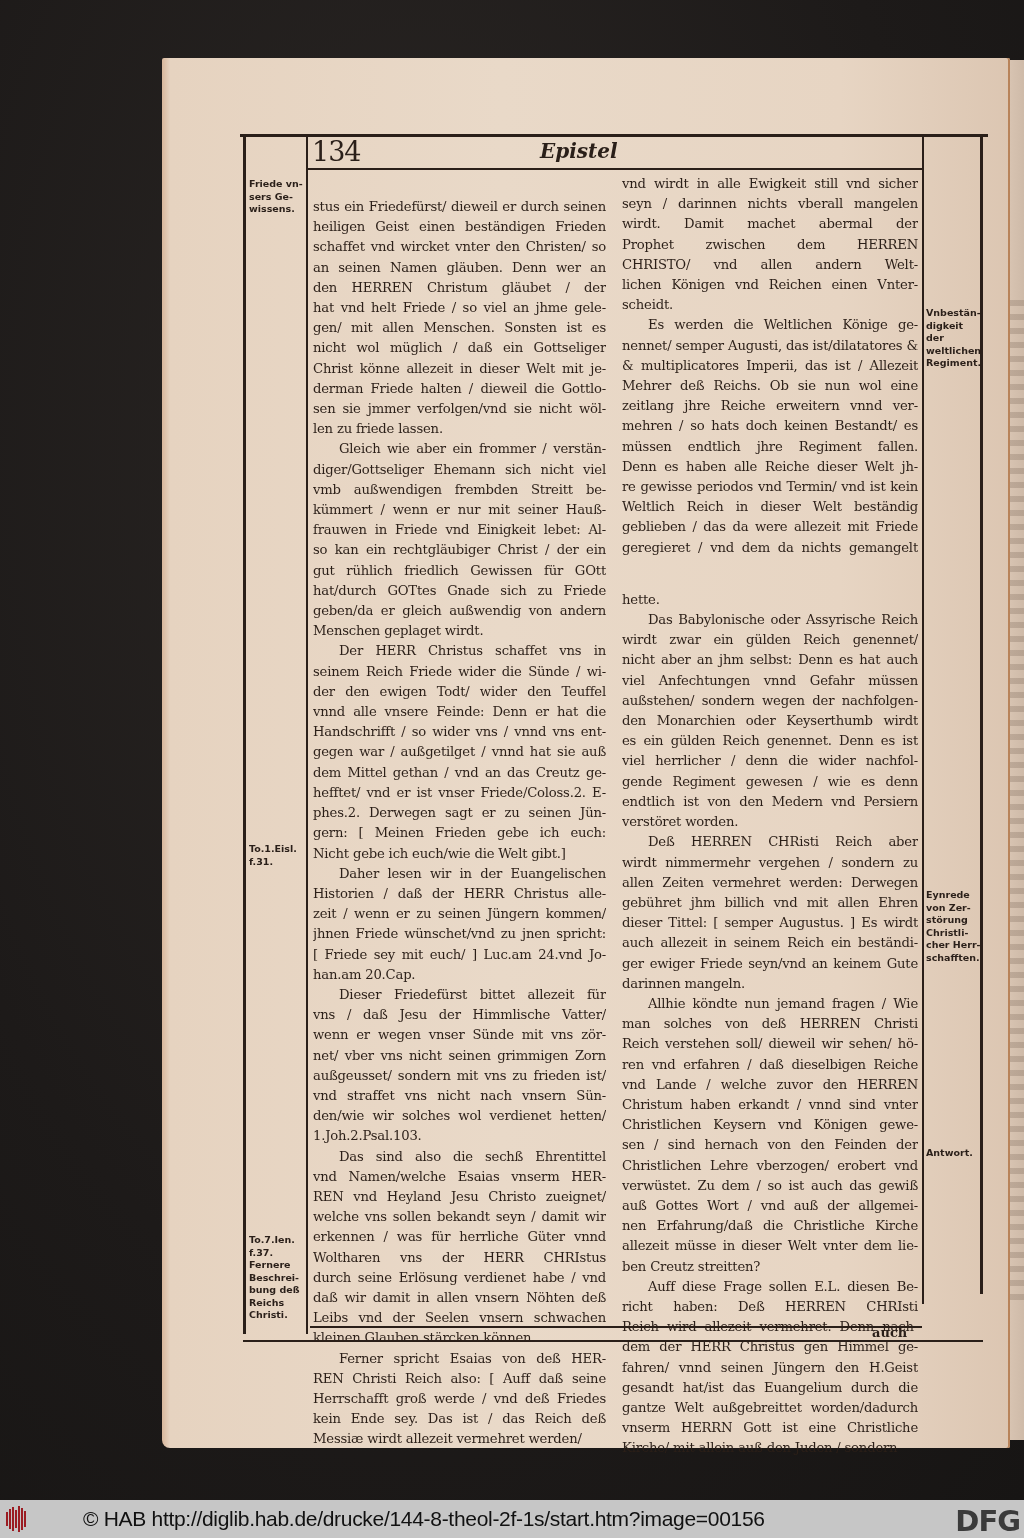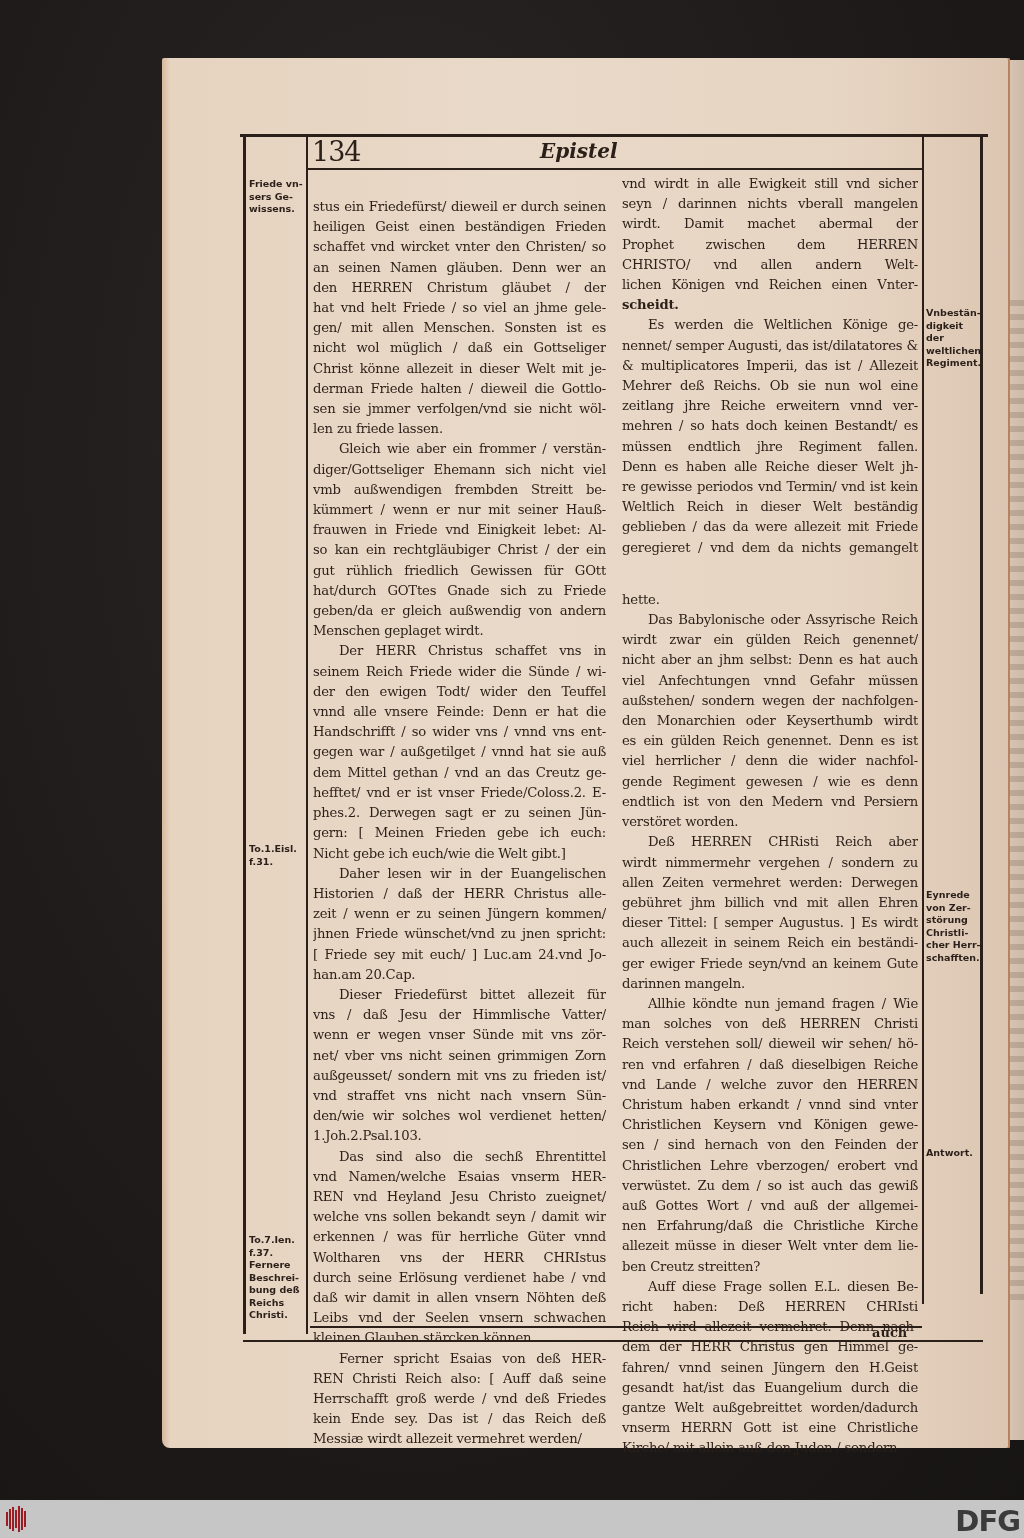--- a/index.html
+++ b/index.html
@@ -171,21 +171,21 @@
     <span class="line">kein Ende sey.  Das ist /  das Reich deß</span>
     <span class="line" style="text-align-last: left;">Messiæ wirdt allezeit vermehret werden/</span>
   </div>
 <div class="col col-right" id="col-right">
     <span class="line">vnd wirdt in alle Ewigkeit still vnd sicher</span>
     <span class="line">seyn / darinnen nichts vberall mangelen</span>
     <span class="line">wirdt.    Damit machet abermal der</span>
     <span class="line">Prophet zwischen dem HERREN</span>
     <span class="line">CHRISTO/ vnd allen andern Welt-</span>
     <span class="line">lichen Königen vnd Reichen einen Vnter-</span>
-    <span class="line" style="text-align-last: left; font-weight: bold;">scheidt.</span>
+    <span class="line" style="text-align-last: left;">scheidt.</span>
     <span class="line indent">Es werden die Weltlichen Könige ge-</span>
     <span class="line">nennet/ semper Augusti, das ist/dilatatores &amp;</span>
     <span class="line">&amp; multiplicatores Imperii, das ist / Allezeit</span>
     <span class="line">Mehrer deß Reichs.  Ob sie nun wol eine</span>
     <span class="line">zeitlang jhre Reiche erweitern vnnd ver-</span>
     <span class="line">mehren / so hats doch keinen Bestandt/ es</span>
     <span class="line">müssen endtlich jhre Regiment fallen.</span>
     <span class="line">Denn es haben alle Reiche dieser Welt jh-</span>
     <span class="line">re gewisse periodos vnd Termin/ vnd ist kein</span>
     <span class="line">Weltlich Reich in dieser Welt beständig</span>
@@ -281,14 +281,15 @@
 <div class="footer-bar">
   <div class="hab-logo">
     <span style="height:14px"></span>
       <span style="height:20px"></span>
       <span style="height:24px"></span>
       <span style="height:18px"></span>
       <span style="height:26px"></span>
       <span style="height:22px"></span>
       <span style="height:16px"></span>
   </div>
+  <div class="footer-text">© HAB http://diglib.hab.de/drucke/144-8-theol-2f-1s/start.htm?image=00156</div>
   <div class="dfg-logo">DFG</div>
 </div>
 
 </body></html>

